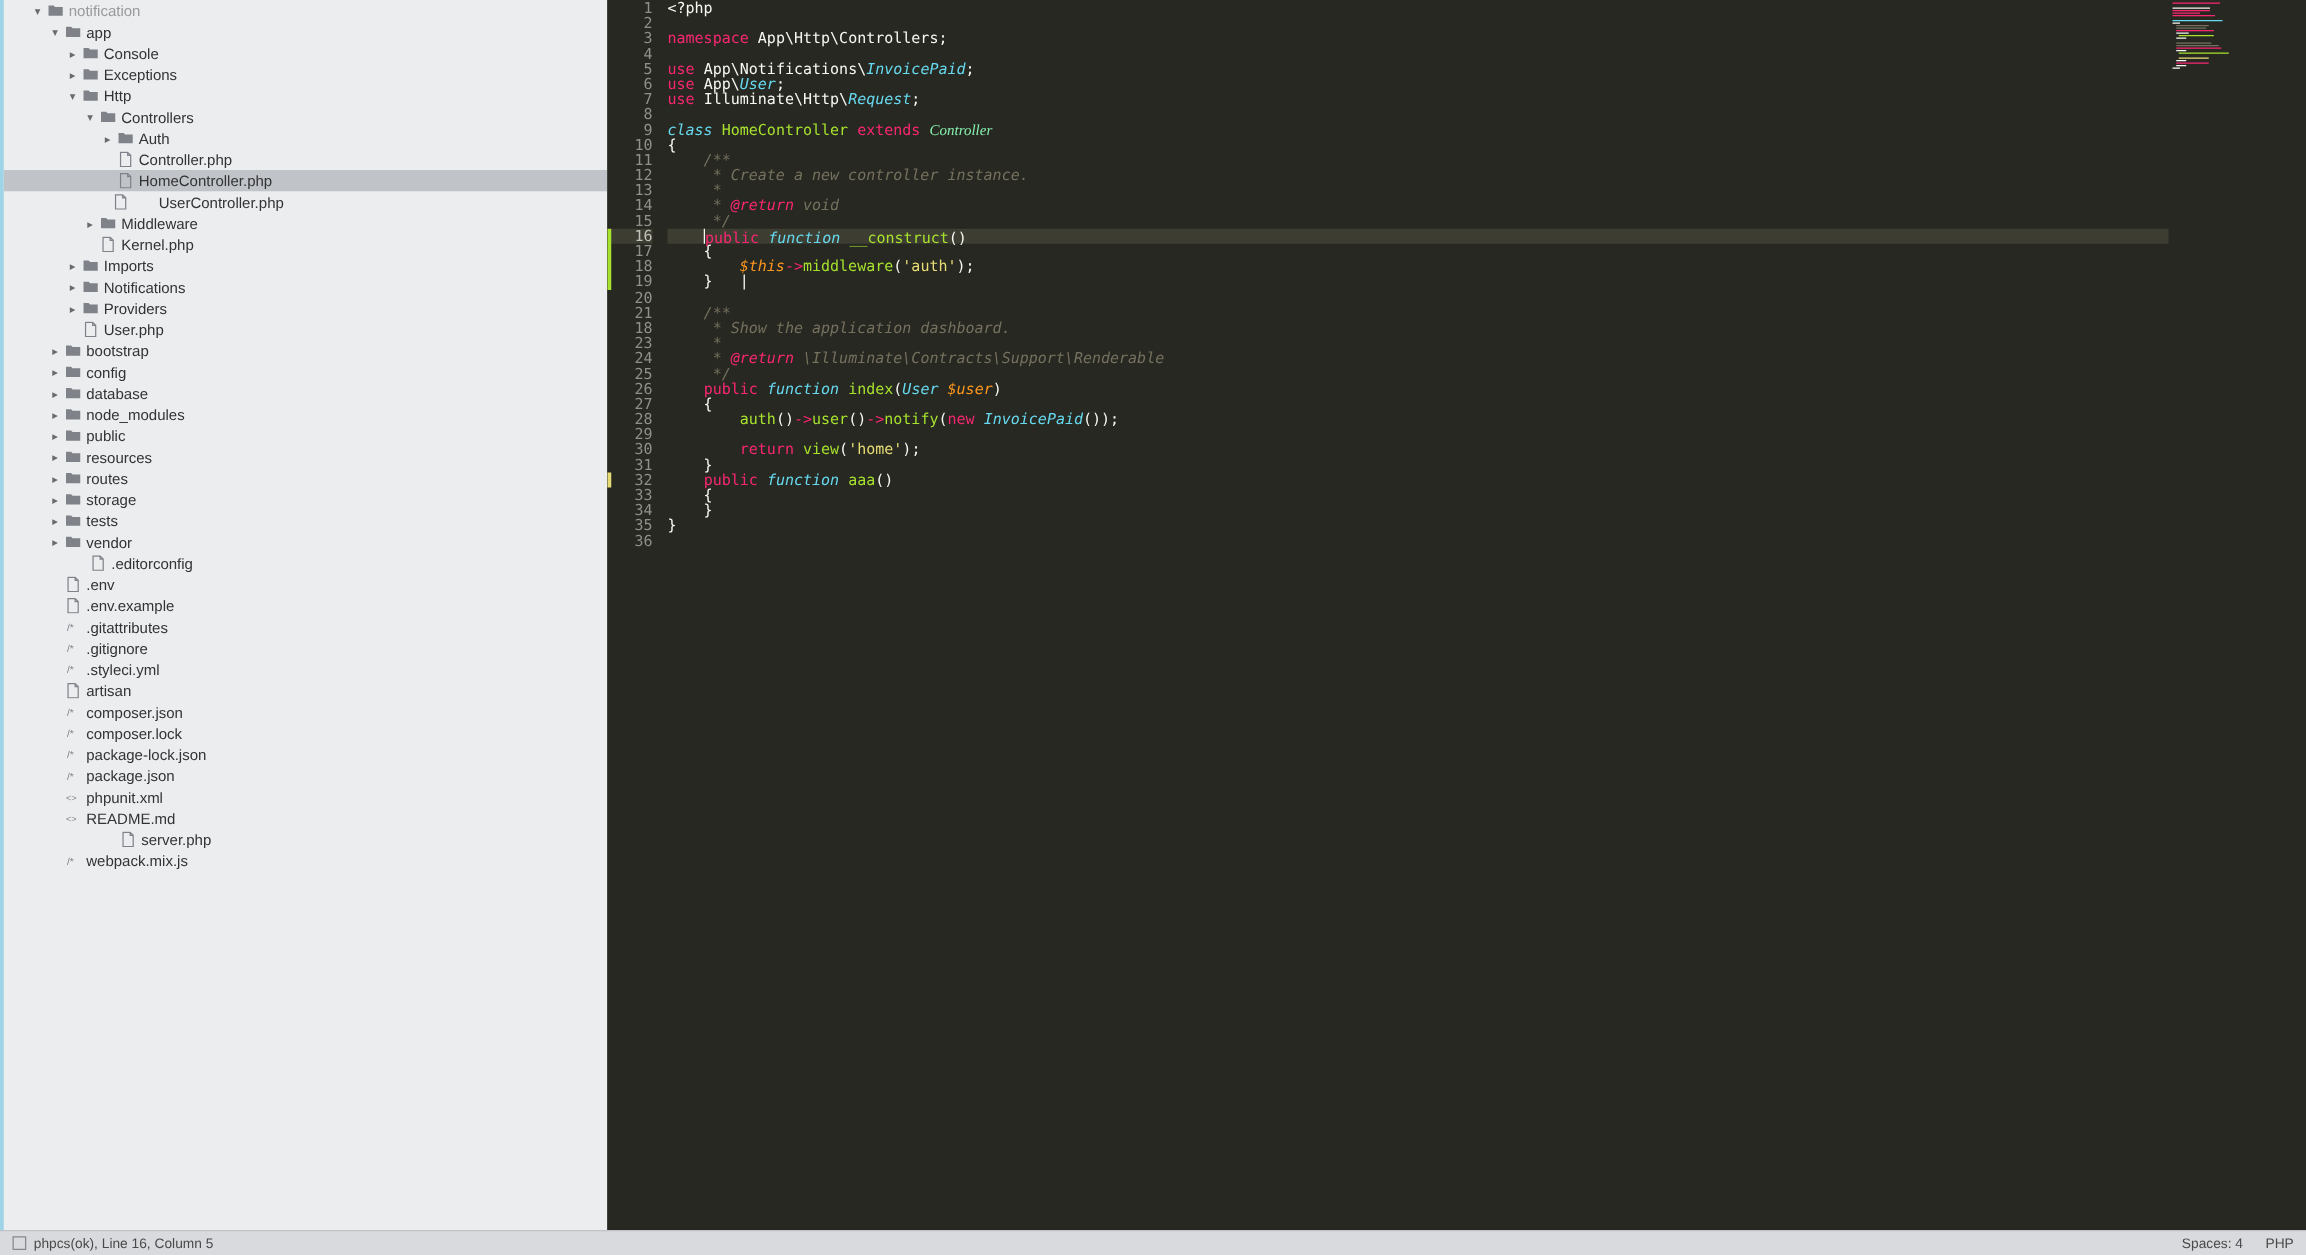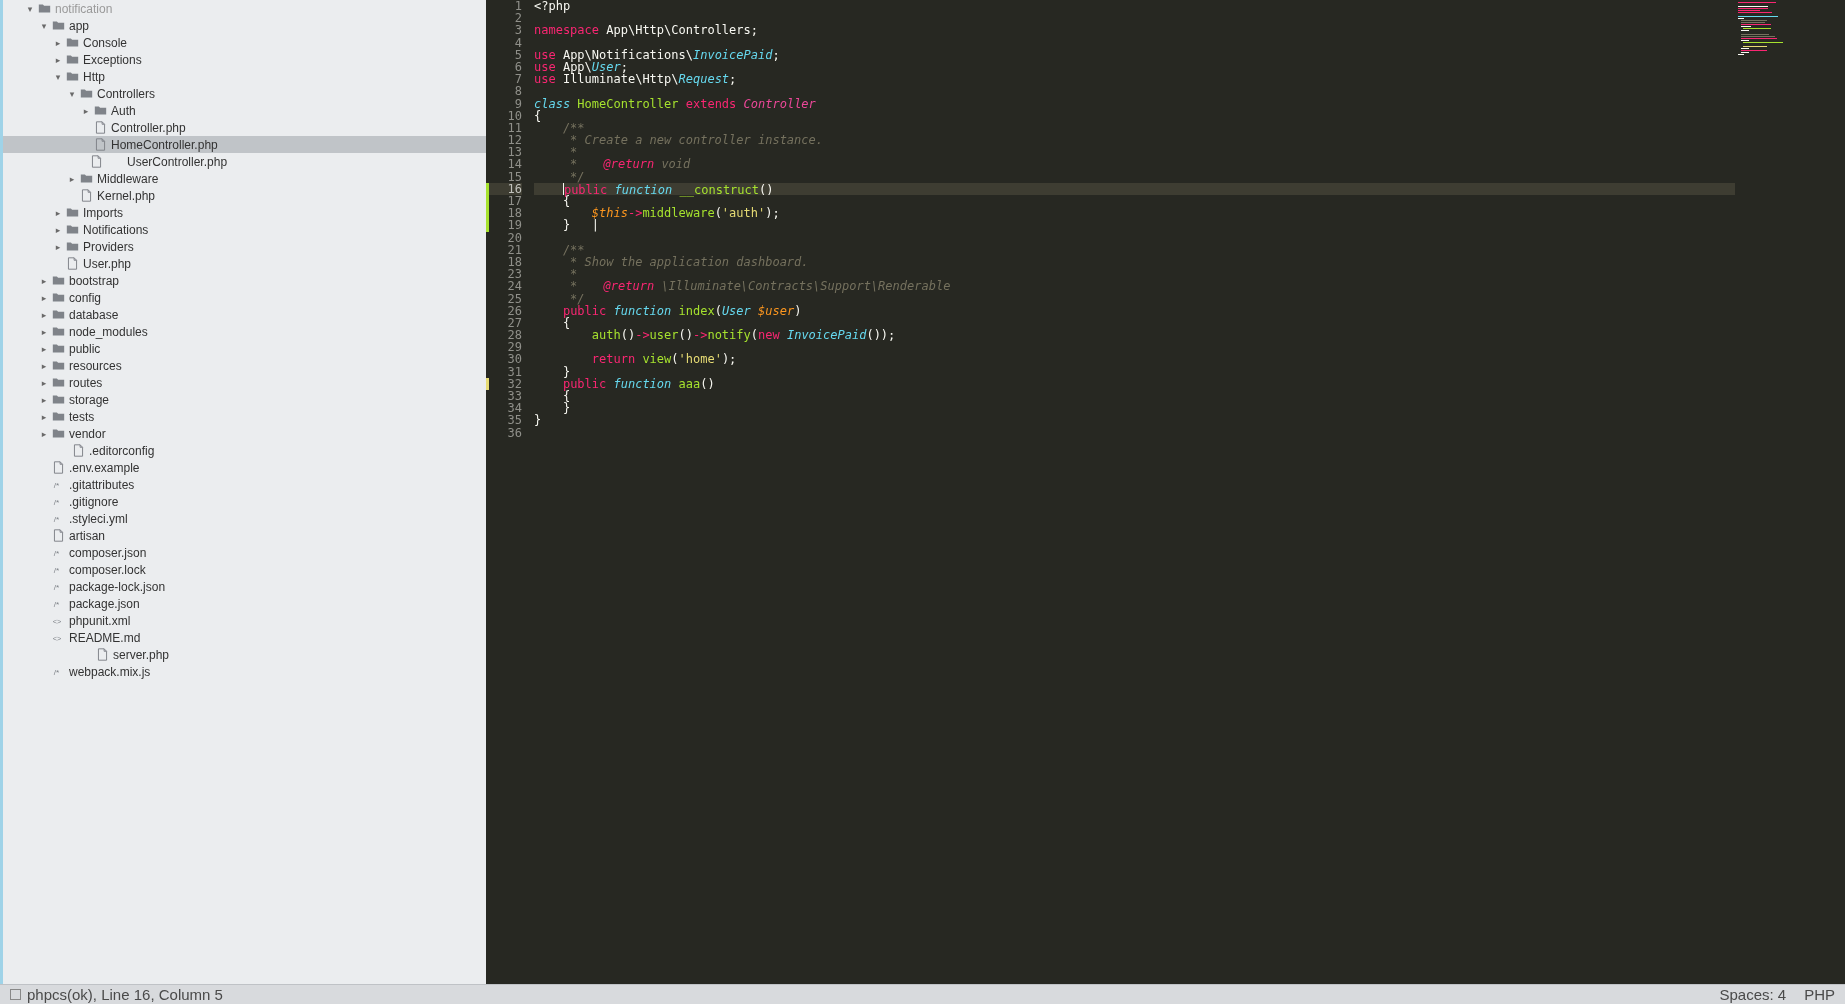--- a/index.html
+++ b/index.html
@@ -85,26 +85,26 @@
   line-height: 12.2px;
   white-space: pre;
   padding-left: 4px;
   position: relative;
 }
 .code .row { height: 12.2px; }
 .code .hl-row { background: #3e3d32; }
 .tk-kw { color: #f92672; }
 .tk-kw2 { color: #66d9ef; font-style: italic; }
 .tk-type { color: #66d9ef; font-style: italic; }
-.tk-cls { color: #ec4899; font-style: italic; }
+.tk-cls { color: #86efac; font-style: italic; font-family: Liberation Serif, serif; }
 .tk-fn { color: #a6e22e; }
 .tk-str { color: #e6db74; }
 .tk-var { color: #fd971f; font-style: italic; }
 .tk-doc { color: #75715e; font-style: italic; }
-.tk-kw-doc { color: #f92672; font-style: italic; margin-left: 19px; }
+.tk-kw-doc { color: #f92672; font-style: italic; }
 .tk-p { color: #f8f8f2; }
 .cursor {
   display: inline-block;
   width: 1px;
   height: 12px;
   background: #f8f8f0;
   vertical-align: text-top;
 }
 .minimap {
   width: 110px;
@@ -116,21 +116,21 @@
   position: absolute;
   height: 1px;
 }
 .statusbar {
   height: 20px;
   background: #d8dadd;
   color: #4a4a4a;
   display: flex;
   align-items: center;
   font-family: "Segoe UI", Arial, sans-serif;
-  font-size: 15px;
+  font-size: 11px;
   padding: 0 10px;
   border-top: 1px solid #bfc2c6;
 }
 .statusbar .spacer { flex: 1; }
 .status-seg { margin-right: 18px; display: flex; align-items: center; gap: 6px; }
 .chk {
   width: 11px; height: 11px;
   border: 1px solid #888;
   display: inline-block;
 }
@@ -375,20 +375,29 @@
         <span class="tree-label">vendor</span>
       </div>
       <div class="tree-item" style="padding-left: 56px;">
         <span class="arrow"></span>
         <span class="icon">
           <svg viewBox="0 0 16 16">
             <path class="file-stroke" d="M3 1h7l3 3v11H3zM10 1v3h3"></path>
           </svg>
         </span>
         <span class="tree-label">.editorconfig</span>
+      </div>
+      <div class="tree-item" style="padding-left: 36px;">
+        <span class="arrow"></span>
+        <span class="icon">
+          <svg viewBox="0 0 16 16">
+            <path class="file-stroke" d="M3 1h7l3 3v11H3zM10 1v3h3"></path>
+          </svg>
+        </span>
+        <span class="tree-label">.env</span>
       </div>
       <div class="tree-item" style="padding-left: 36px;">
         <span class="arrow"></span>
         <span class="icon">
           <svg viewBox="0 0 16 16">
             <path class="file-stroke" d="M3 1h7l3 3v11H3zM10 1v3h3"></path>
           </svg>
         </span>
         <span class="tree-label">.env.example</span>
       </div>

